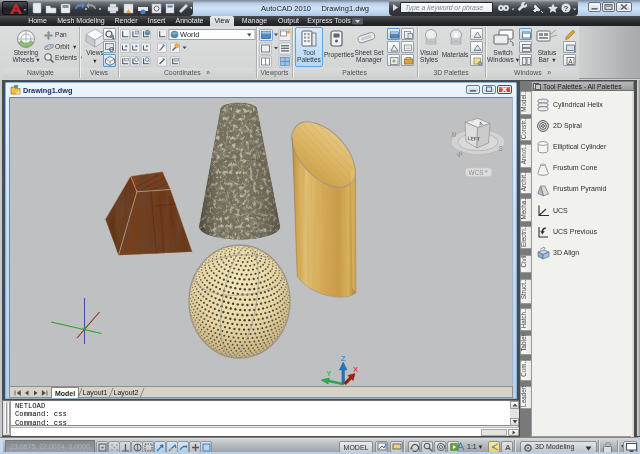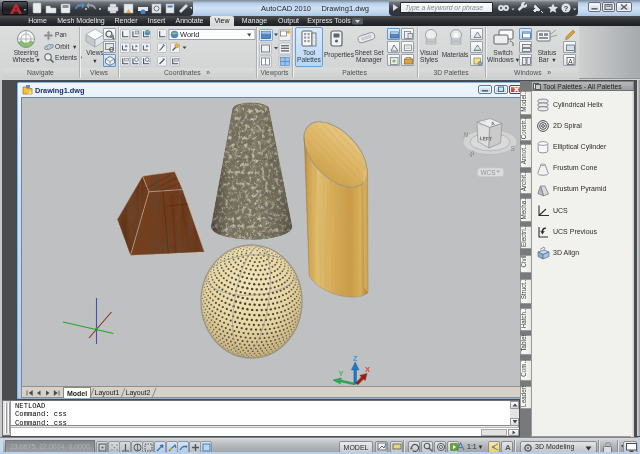--- a/index.html
+++ b/index.html
@@ -20,21 +20,21 @@
 #ribbon{left:0;top:26px;width:640px;height:54px;background:linear-gradient(#dcdddd,#d2d3d3);}
 #ribbonfade{left:579px;top:0px;width:61px;height:53px;background:linear-gradient(90deg,#cfd0d0,#aeb1b4 80%,#a8abae);border-bottom:1px solid #909396;}
 .panel{position:absolute;top:0;height:53px;}
 .plabel{position:absolute;bottom:0px;left:1px;right:1px;text-align:center;font-size:6.8px;color:#4e5154;height:11px;line-height:10px;background:linear-gradient(#dadbdb,#cccdcd);}
 .psep{position:absolute;top:1px;width:1px;height:51px;background:#aeb0b1;box-shadow:1px 0 0 #eeeff0;}
 .bigtxt{position:absolute;text-align:center;font-size:6.6px;color:#33373b;line-height:7.2px;white-space:nowrap;}
 .sml{position:absolute;font-size:6.6px;color:#33373b;line-height:8px;white-space:nowrap;}
 .ibox{position:absolute;border:1px solid #98a0a8;border-radius:1px;background:linear-gradient(#fbfcfc,#e3e6e9);}
 #workspace{left:0;top:80px;width:640px;height:357px;}
 #wsleft{left:0;top:0;width:2px;height:357px;background:#c6c8ca;}
-#docwin{left:16px;top:1px;width:514px;height:319px;background:linear-gradient(#eef5fb,#cdddf1 40%,#b9cfe9);border:1px solid #2f4f6d;border-radius:3px 3px 0 0;box-shadow:0 0 0 1px #8fb2d4 inset;}
+#docwin{left:4px;top:1px;width:514px;height:319px;background:linear-gradient(#eef5fb,#cdddf1 40%,#b9cfe9);border:1px solid #2f4f6d;border-radius:3px 3px 0 0;box-shadow:0 0 0 1px #8fb2d4 inset;}
 #doctitle{left:18px;top:3.5px;font-size:7.3px;font-weight:bold;color:#1b2a6b;}
 #canvas{left:4px;top:15px;width:504px;height:289px;background:#bfc0c1;border-top:1px solid #6d87a1;border-left:1px solid #6d87a1;border-right:1px solid #9db4ca;}
 #ltabbar{left:4px;top:304px;width:504px;height:12px;background:#d6d2ca;border:1px solid #928f88;}
 .ltab{position:absolute;top:0px;height:11px;font-size:7px;color:#1a1a1a;line-height:11px;text-align:center;}
 #cmdwin{left:2px;top:320px;width:517px;height:36px;background:#e8e8e8;border:1px solid #6f7276;}
 #statusbar{left:0;top:437px;width:640px;height:17px;background:linear-gradient(#d8dadc,#b8bbbf 40%,#a3a6ab 85%,#9b9ea3);border-top:1px solid #808387;}
 .sbtn{position:absolute;top:2.5px;width:11.5px;height:12px;border:1px solid #94979b;border-radius:2px;}
 .sbtxt{position:absolute;font-size:7px;color:#2b2d30;}
 #palette{left:520px;top:1px;width:118px;height:356px;}
 .ptab{position:absolute;left:0px;width:11px;background:linear-gradient(90deg,#fbfbfa,#e8e8e6);border:1px solid #9a9a98;border-right:none;border-radius:2px 0 0 2px;}

